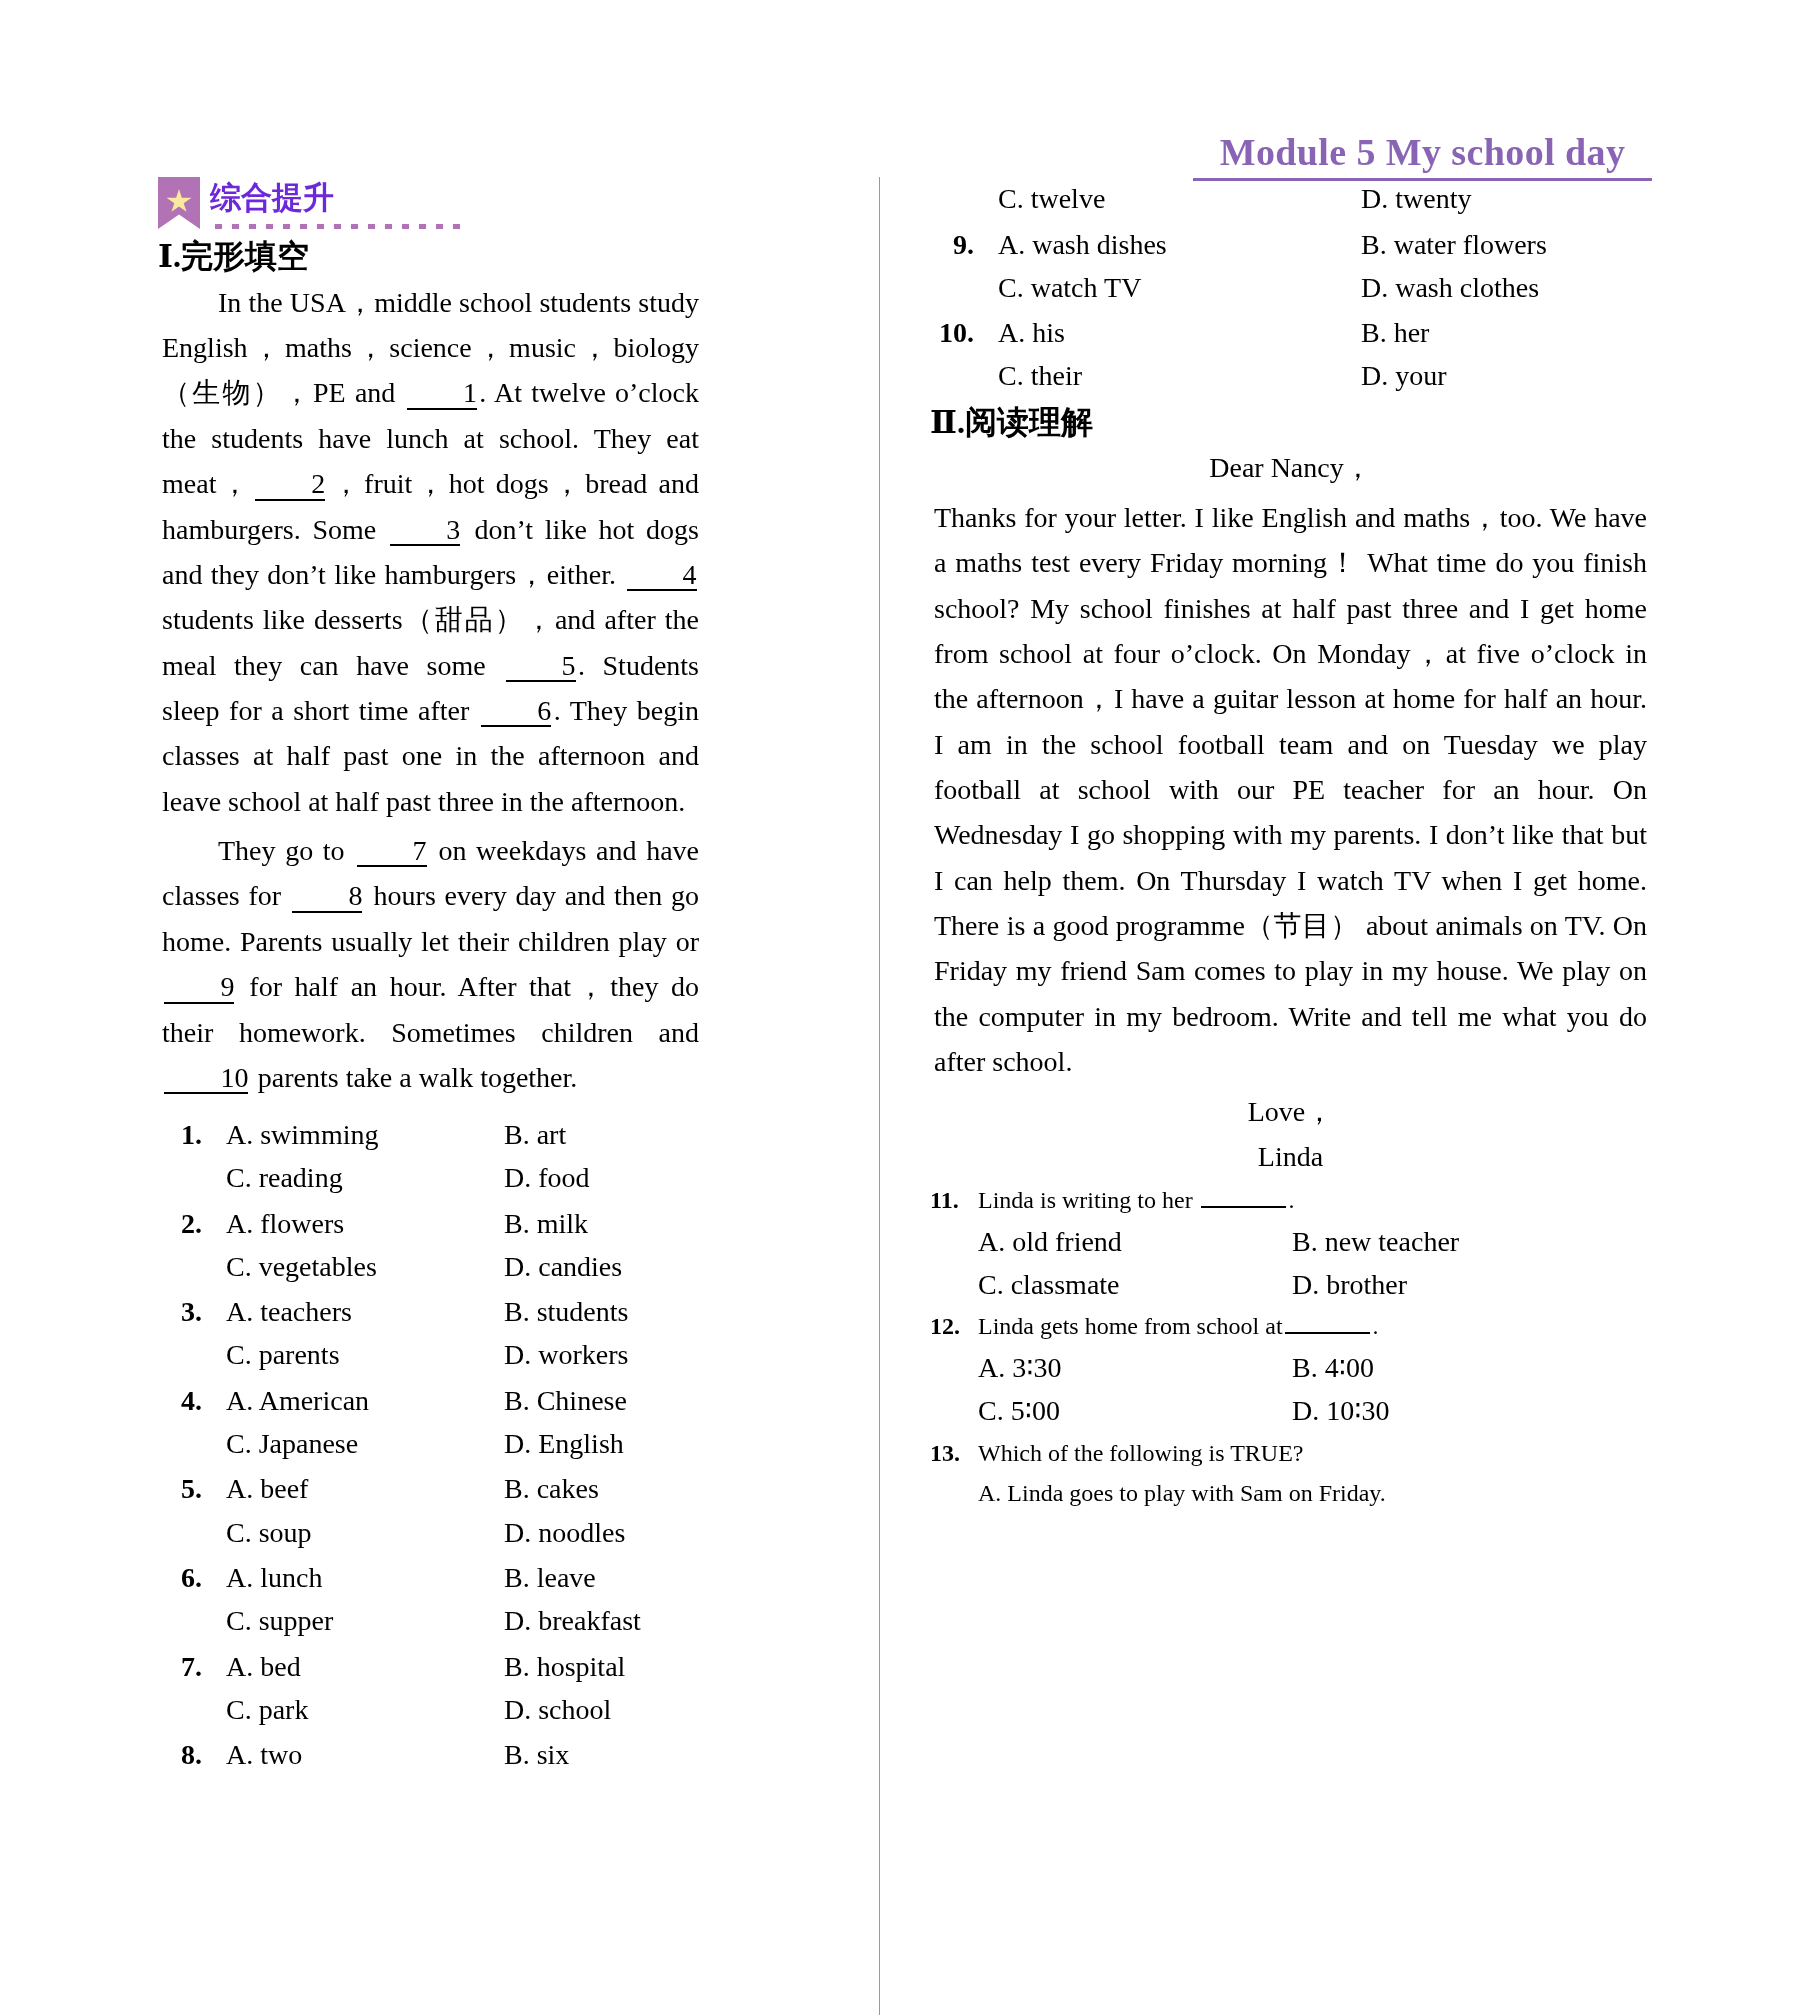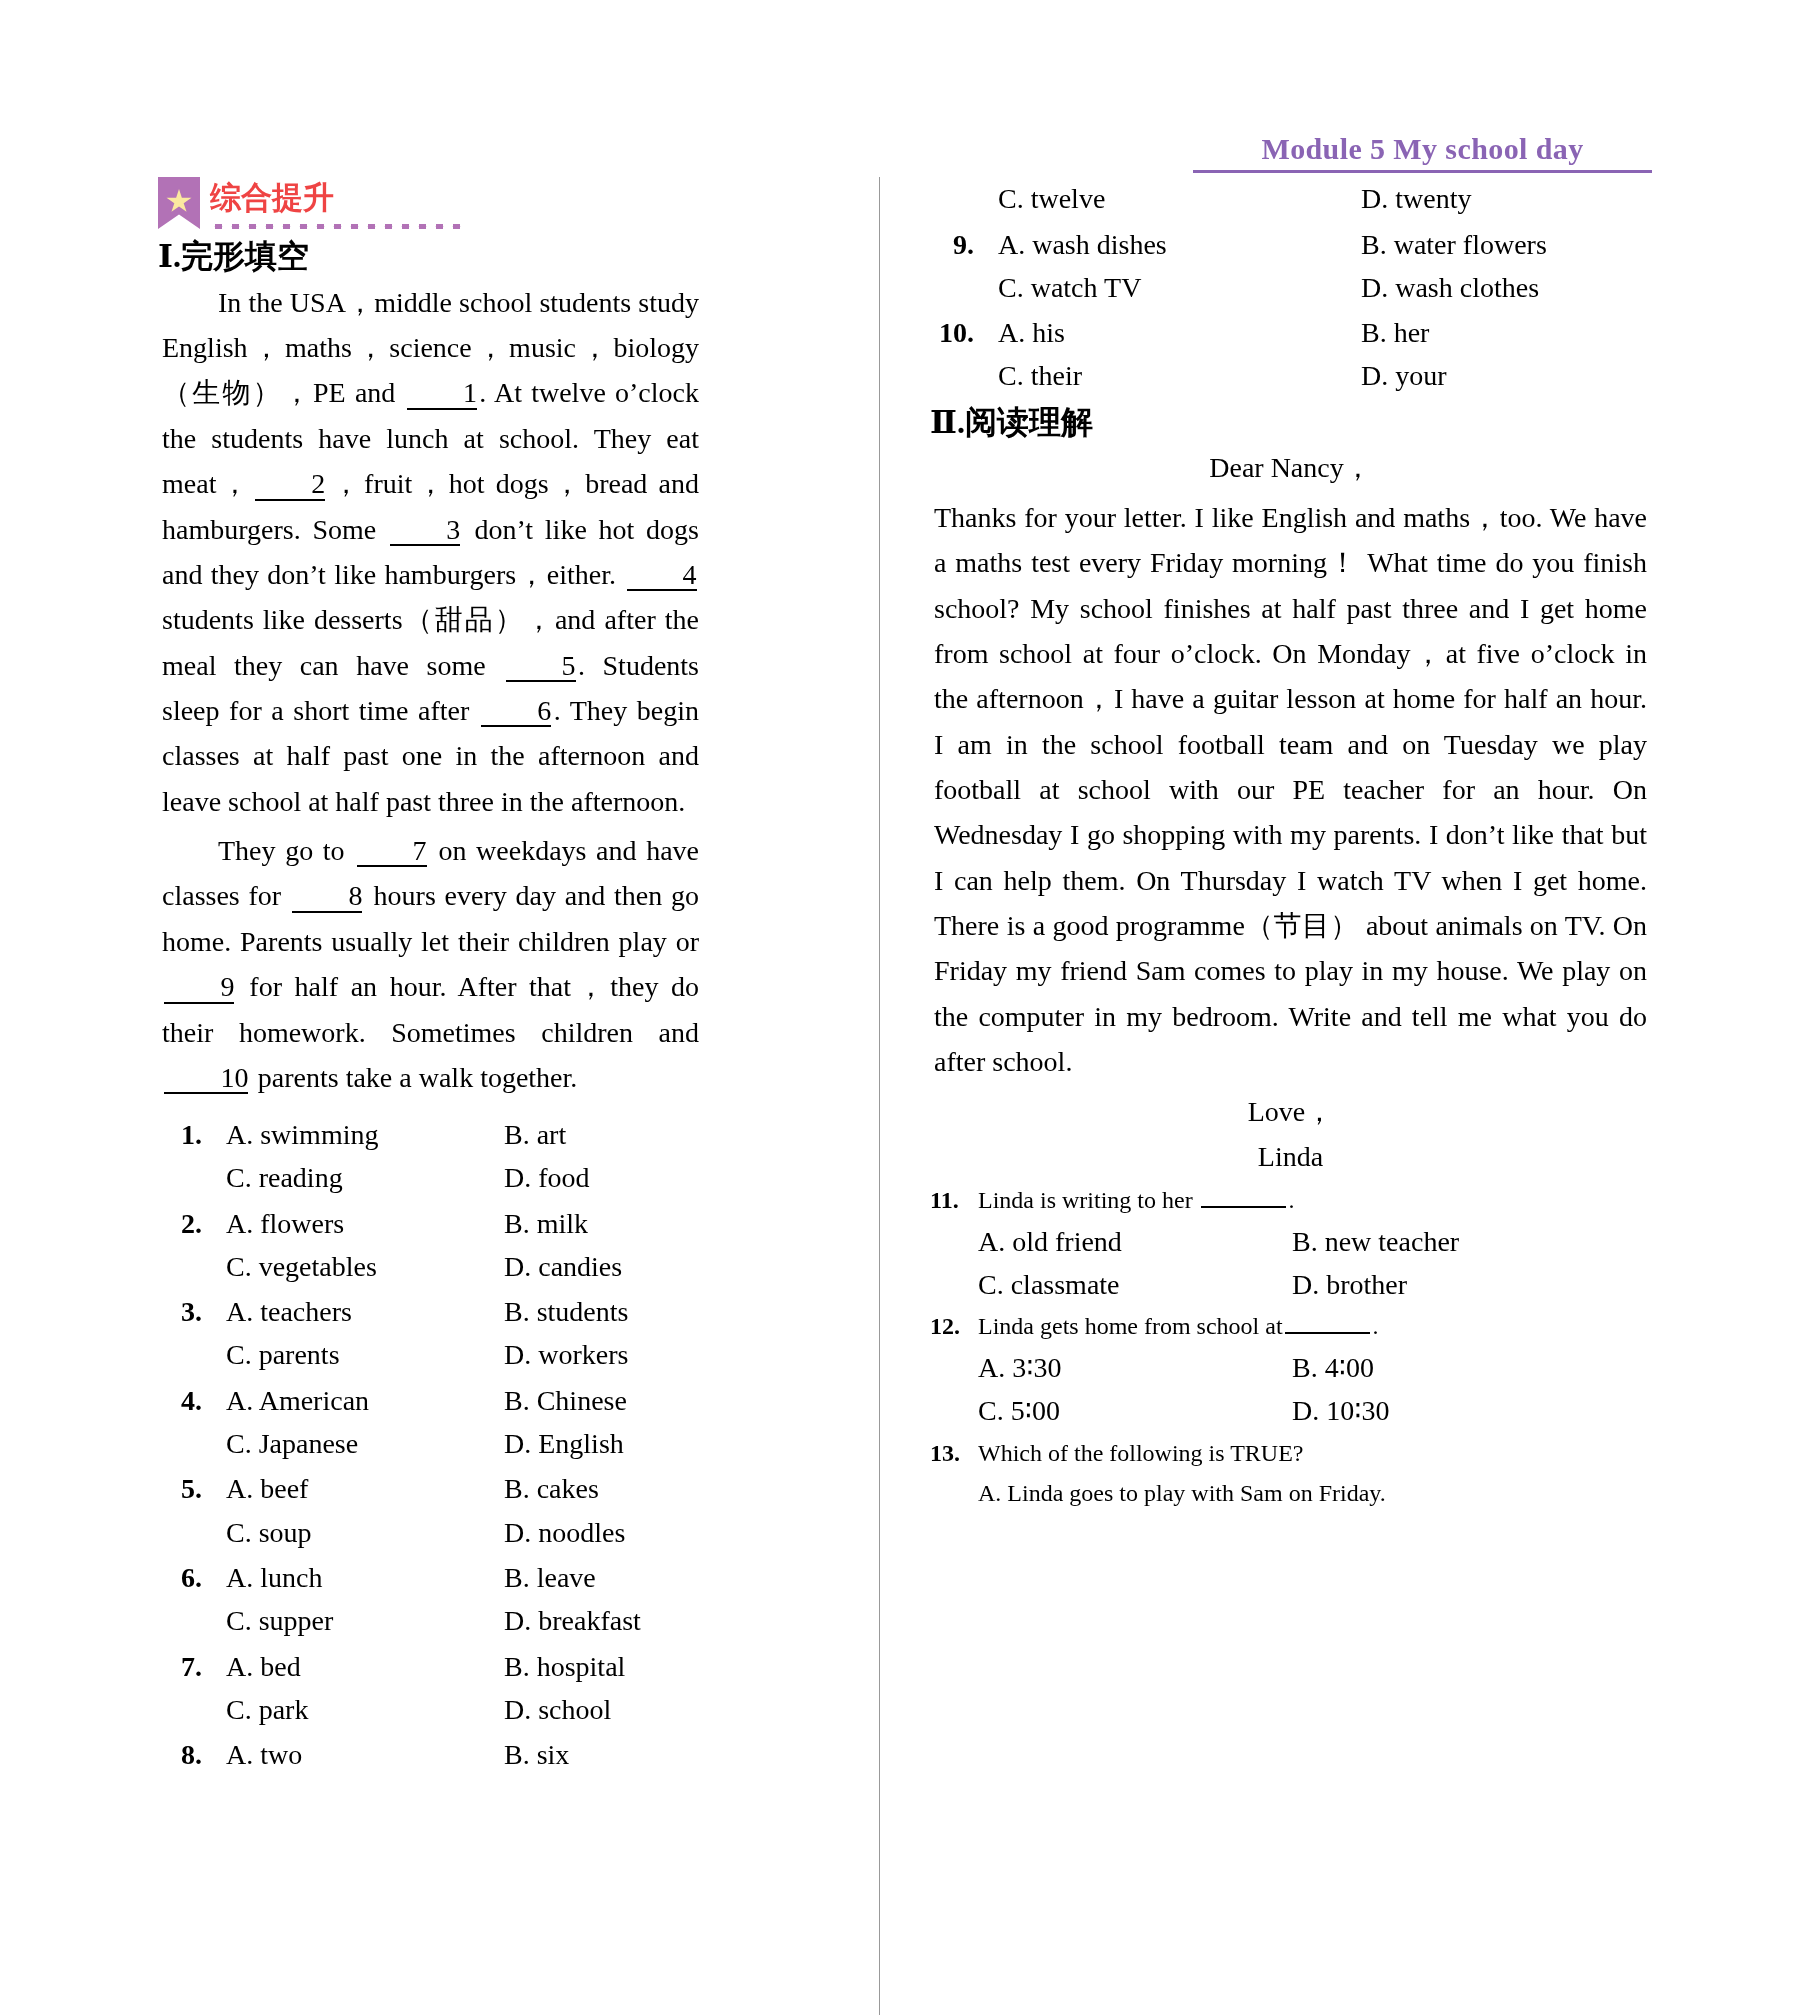--- a/index.html
+++ b/index.html
@@ -27,21 +27,21 @@
 
   
   .runhead {
     position: absolute;
     left: 1193px;
     top: 133px;
     width: 459px;
     text-align: center;
   }
   .runhead-title {
-    font-size: 30px;
+    font-size: 38px;
     font-weight: bold;
     color: #8a64b4;
     letter-spacing: 0.4px;
     line-height: 1.05;
     white-space: nowrap;
   }
   .runhead-rule {
     margin-top: 5.6px;
     height: 2.8px;
     background: #8a64b4;
@@ -73,21 +73,21 @@
     background: #fbe9a0;
     clip-path: polygon(50% 0%, 61% 35%, 98% 35%, 68% 57%, 79% 91%, 50% 70%, 21% 91%, 32% 57%, 2% 35%, 39% 35%);
   }
   .badge-label {
     position: absolute;
     left: 52px;
     top: 0.8px;
     font-family: "DejaVu Sans", "Liberation Sans", sans-serif;
     font-size: 31px;
     font-weight: bold;
-    color: #ef4444;
+    color: #6d28d9;
     line-height: 1.25;
     white-space: nowrap;
   }
   .badge-dots {
     position: absolute;
     left: 52px;
     top: 47px;
     width: 258px;
     height: 4.8px;
     background-image: radial-gradient(circle, #b272b6 0 42%, rgba(0,0,0,0) 46%);

